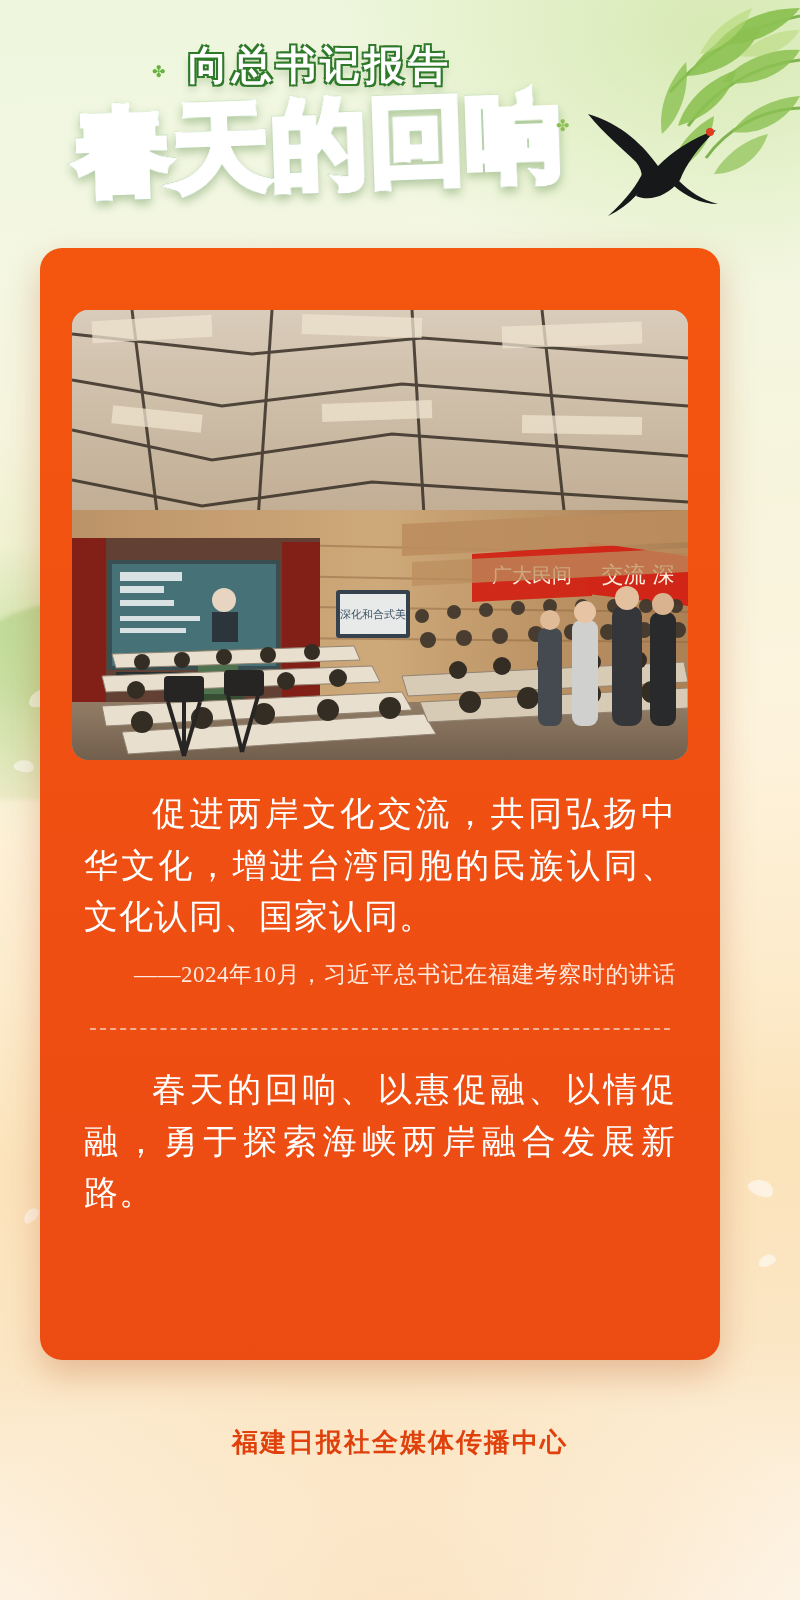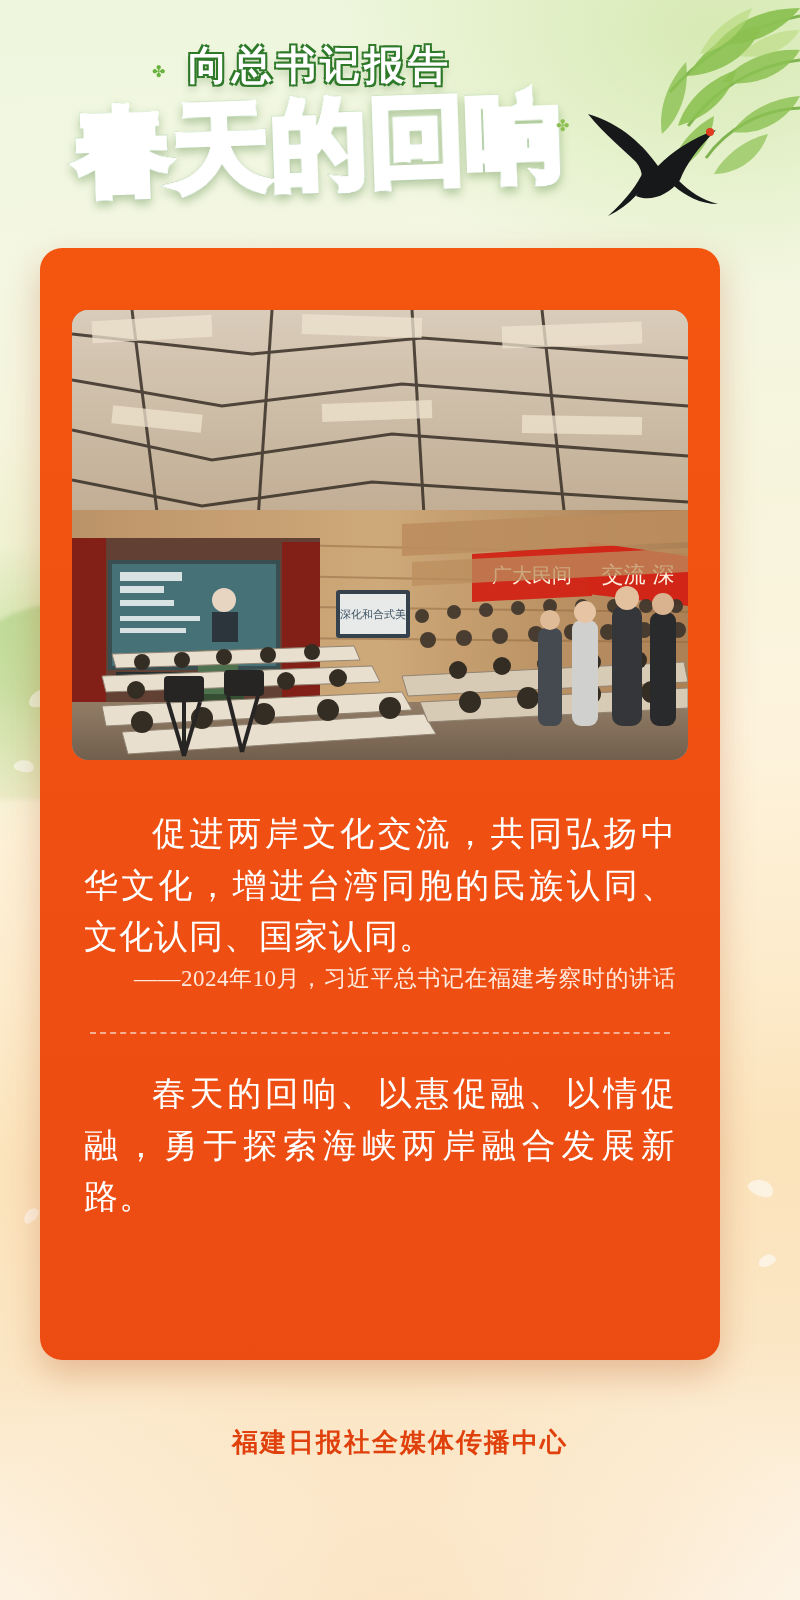--- a/index.html
+++ b/index.html
@@ -133,32 +133,33 @@
     width: 616px; height: 450px;
     border-radius: 16px;
     overflow: hidden;
     background: #9fb1bd;
   }
   .photo { position: absolute; inset: 0; }
 
   .quote-area {
     position: absolute;
     left: 44px; right: 44px;
-    top: 560px;
+    top: 540px;
   }
   .quote-text {
     font-family: "Liberation Serif", serif;
     color: #ffffff;
     font-size: 34px;
     line-height: 1.52;
     text-indent: 2em;
     letter-spacing: 1px;
     text-align: justify;
   }
   .quote-src {
+    margin-top: 16px;
     font-family: "Liberation Serif", serif;
     color: #ffe9dc;
     font-size: 23px;
     text-align: right;
     letter-spacing: .5px;
   }
   .divider {
     margin: 38px 6px 34px 6px;
     border: 0;
     border-top: 2px dashed rgba(255,255,255,.55);

